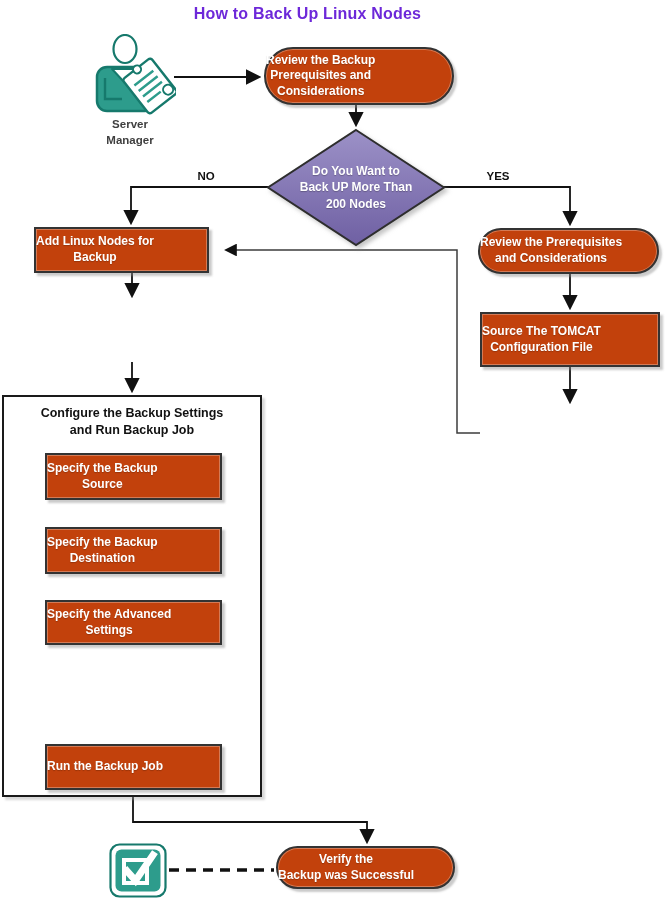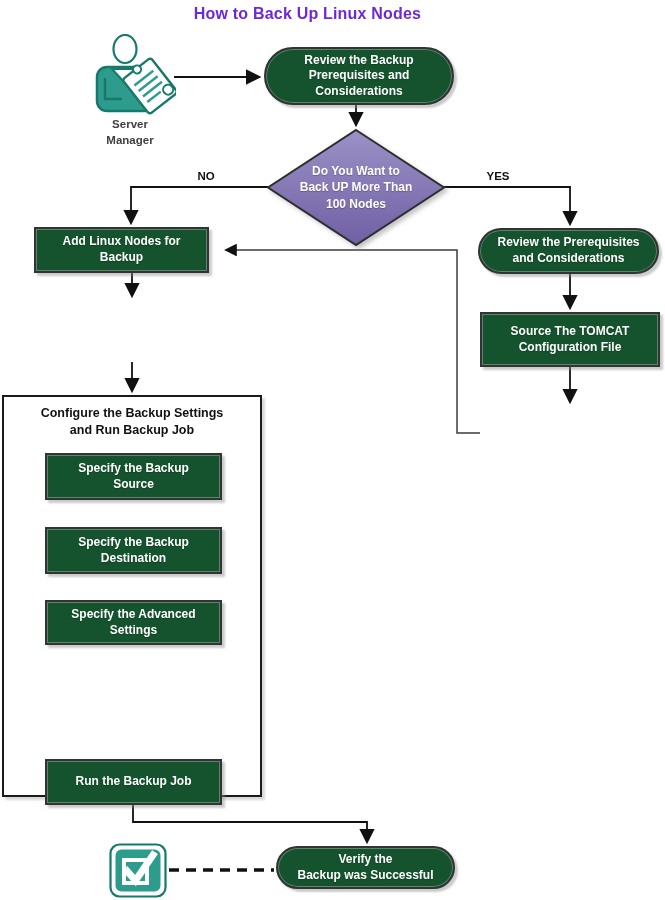--- a/index.html
+++ b/index.html
@@ -6,38 +6,38 @@
   #canvas{
     position:relative;width:665px;height:900px;background:#fff;overflow:hidden;
     font-family:"Liberation Sans",sans-serif;
   }
   .abs{position:absolute;}
   #page-title{
     top:5px;left:0;width:615px;text-align:center;
     font-size:16px;font-weight:bold;color:#6d28d9;letter-spacing:.2px;
   }
   .node{
-    position:absolute;display:flex;align-items:center;justify-content:center;
+    position:absolute;display:flex;align-items:center;justify-content:flex-start;
     text-align:center;color:#fff;font-weight:bold;font-size:12px;line-height:1.3;
-    white-space:pre-line;background:#14532d;border:2px solid #333;
+    white-space:pre-line;background:#c2410c;border:2px solid #333;
     box-sizing:border-box;
     box-shadow:3px 3px 2px rgba(140,140,140,.45), inset 0 0 0 1px rgba(255,255,255,.3);
     text-shadow:0 1px 1px rgba(0,0,0,.22);
   }
   #node-review-backup{left:264px;top:47px;width:190px;height:58px;border-radius:29px;}
   #node-add-linux{left:34px;top:227px;width:175px;height:46px;}
   #node-iscsi{left:45px;top:300px;width:175px;height:62px;}
   #node-review-prereq{left:478px;top:228px;width:181px;height:46px;border-radius:23px;}
   #node-tomcat{left:480px;top:312px;width:180px;height:55px;}
   #node-db{left:480px;top:406px;width:180px;height:53px;border:1px solid #8ecec3;}
   #node-source{left:45px;top:453px;width:177px;height:47px;}
   #node-destination{left:45px;top:527px;width:177px;height:47px;}
   #node-advanced{left:45px;top:600px;width:177px;height:45px;}
   #node-prepost{left:45px;top:673px;width:177px;height:45px;}
-  #node-run{left:45px;top:744px;width:177px;height:46px;margin-top:15px;}
+  #node-run{left:45px;top:744px;width:177px;height:46px;}
   #node-verify{left:276px;top:846px;width:179px;height:43px;border-radius:22px;}
   #group-box{
     left:2px;top:395px;width:260px;height:402px;background:#fff;
     border:2px solid #1a1a1a;box-sizing:border-box;
     box-shadow:3px 3px 2px rgba(160,160,160,.4);
   }
   #group-title{
     left:2px;top:405px;width:260px;text-align:center;color:#111;
     font-size:12.5px;font-weight:bold;line-height:1.35;white-space:pre-line;
   }
@@ -118,21 +118,21 @@
 Prerequisites and
 Considerations</span>
   </div>
 
   <div id="decision-wrap" class="abs">
     <svg viewBox="0 0 180 119" width="180" height="119" xmlns="http://www.w3.org/2000/svg">
       <polygon points="90,2 178,59.5 90,117 2,59.5" fill="url(#diamondGrad)" stroke="#2e2e2e" stroke-width="2"></polygon>
     </svg>
     <div id="decision-label">Do You Want to
 Back UP More Than
-100  Nodes</div>
+200  Nodes</div>
   </div>
 
   <div id="label-no" class="edge-label">NO</div>
   <div id="label-yes" class="edge-label">YES</div>
 
   <div id="node-add-linux" class="node">
     <span>Add Linux Nodes for
 Backup</span>
   </div>
 

